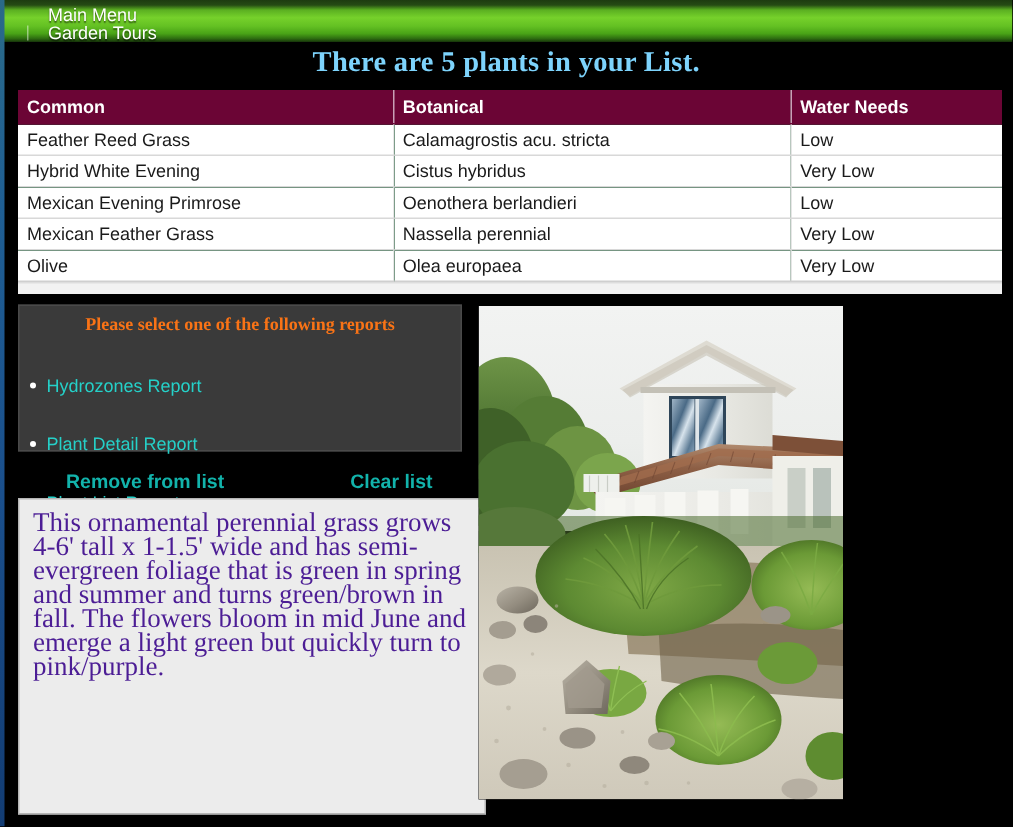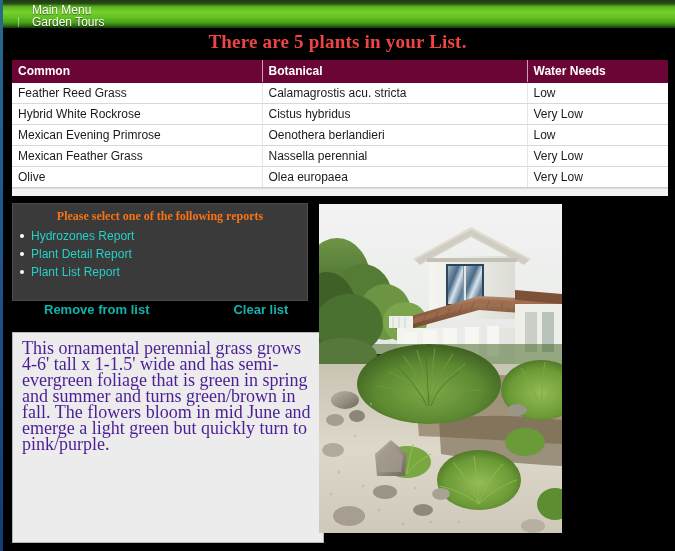--- a/index.html
+++ b/index.html
@@ -70,21 +70,21 @@
   }
 
   
   #page-title {
     position: absolute;
     left: 0; top: 28px;
     width: 675px; height: 28px;
     display: flex;
     align-items: center;
     justify-content: center;
-    color: #ef4444;
+    color: #7dd3fc;
     font-family: "Liberation Serif", serif;
     font-weight: bold;
     font-size: 19px;
     letter-spacing: 0.2px;
   }
 
   
   #plants-table-wrap {
     position: absolute;
     left: 12px; top: 60px;
@@ -153,40 +153,41 @@
     list-style: none;
     margin: 0;
     padding: 0 0 0 18px;
   }
   ul#reports-list li {
     position: relative;
     color: #25d0c8;
     font-size: 12px;
     line-height: 18px;
     cursor: pointer;
+    margin-top: 21px;
   }
   ul#reports-list li .bullet {
     position: absolute;
     left: -11px;
     top: 7px;
     width: 4px; height: 4px;
     border-radius: 50%;
     background: #ffffff;
   }
   ul#reports-list li .rlabel {
     color: #25d0c8;
   }
 
   
   #action-row {
     position: absolute;
-    left: 12px; top: 291px;
+    left: 12px; top: 307px;
     width: 296px; height: 26px;
     display: flex;
-    align-items: flex-end;
+    align-items: center;
   }
   .action-link {
     color: #12b3ab;
     font-size: 13px;
     font-weight: bold;
     cursor: pointer;
     white-space: nowrap;
   }
   #remove-from-list { margin-left: 32px; }
   #clear-list { margin-left: 84px; }
@@ -255,21 +256,21 @@
         <th>Water Needs</th>
       </tr>
     </thead>
     <tbody>
       <tr>
         <td>Feather Reed Grass</td>
         <td>Calamagrostis acu. stricta</td>
         <td>Low</td>
       </tr>
       <tr>
-        <td>Hybrid White Rockrose</td>
+        <td>Hybrid White Evening</td>
         <td>Cistus hybridus</td>
         <td>Very Low</td>
       </tr>
       <tr>
         <td>Mexican Evening Primrose</td>
         <td>Oenothera berlandieri</td>
         <td>Low</td>
       </tr>
       <tr>
         <td>Mexican Feather Grass</td>

